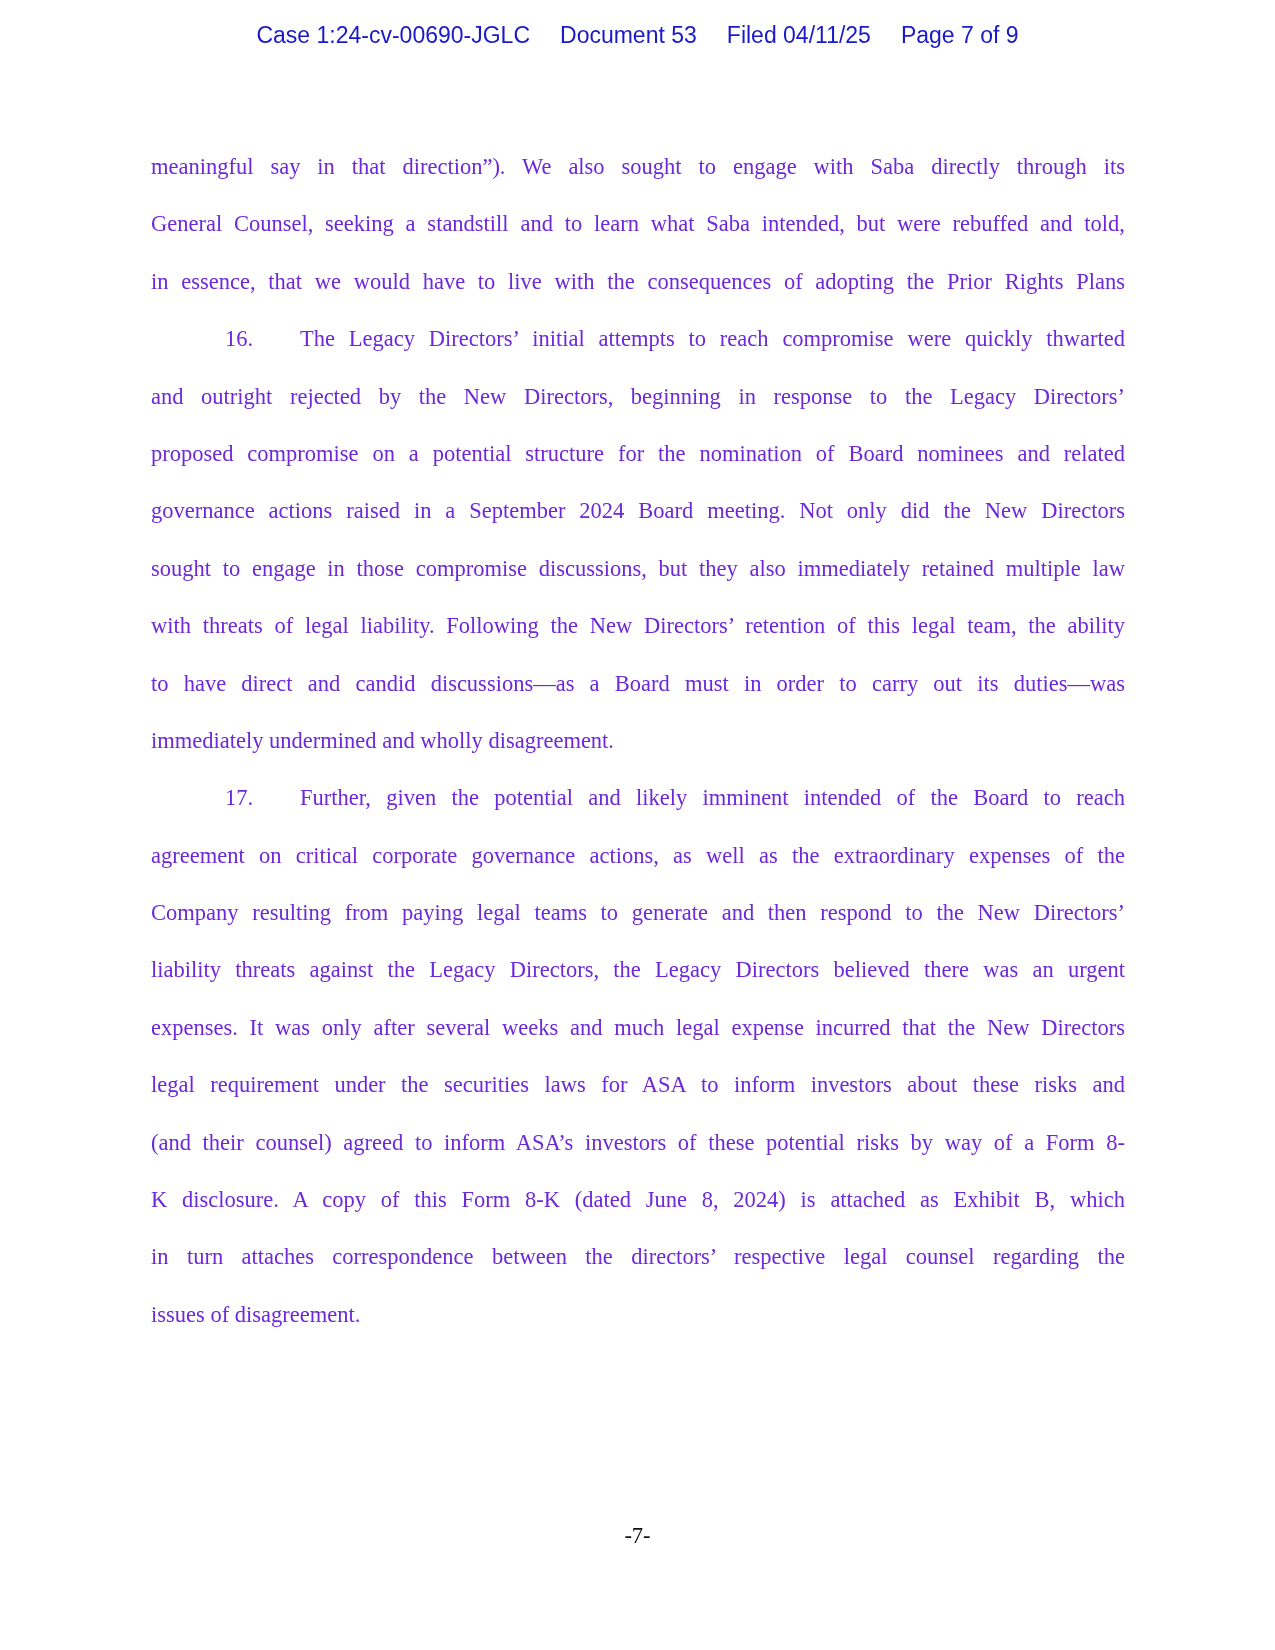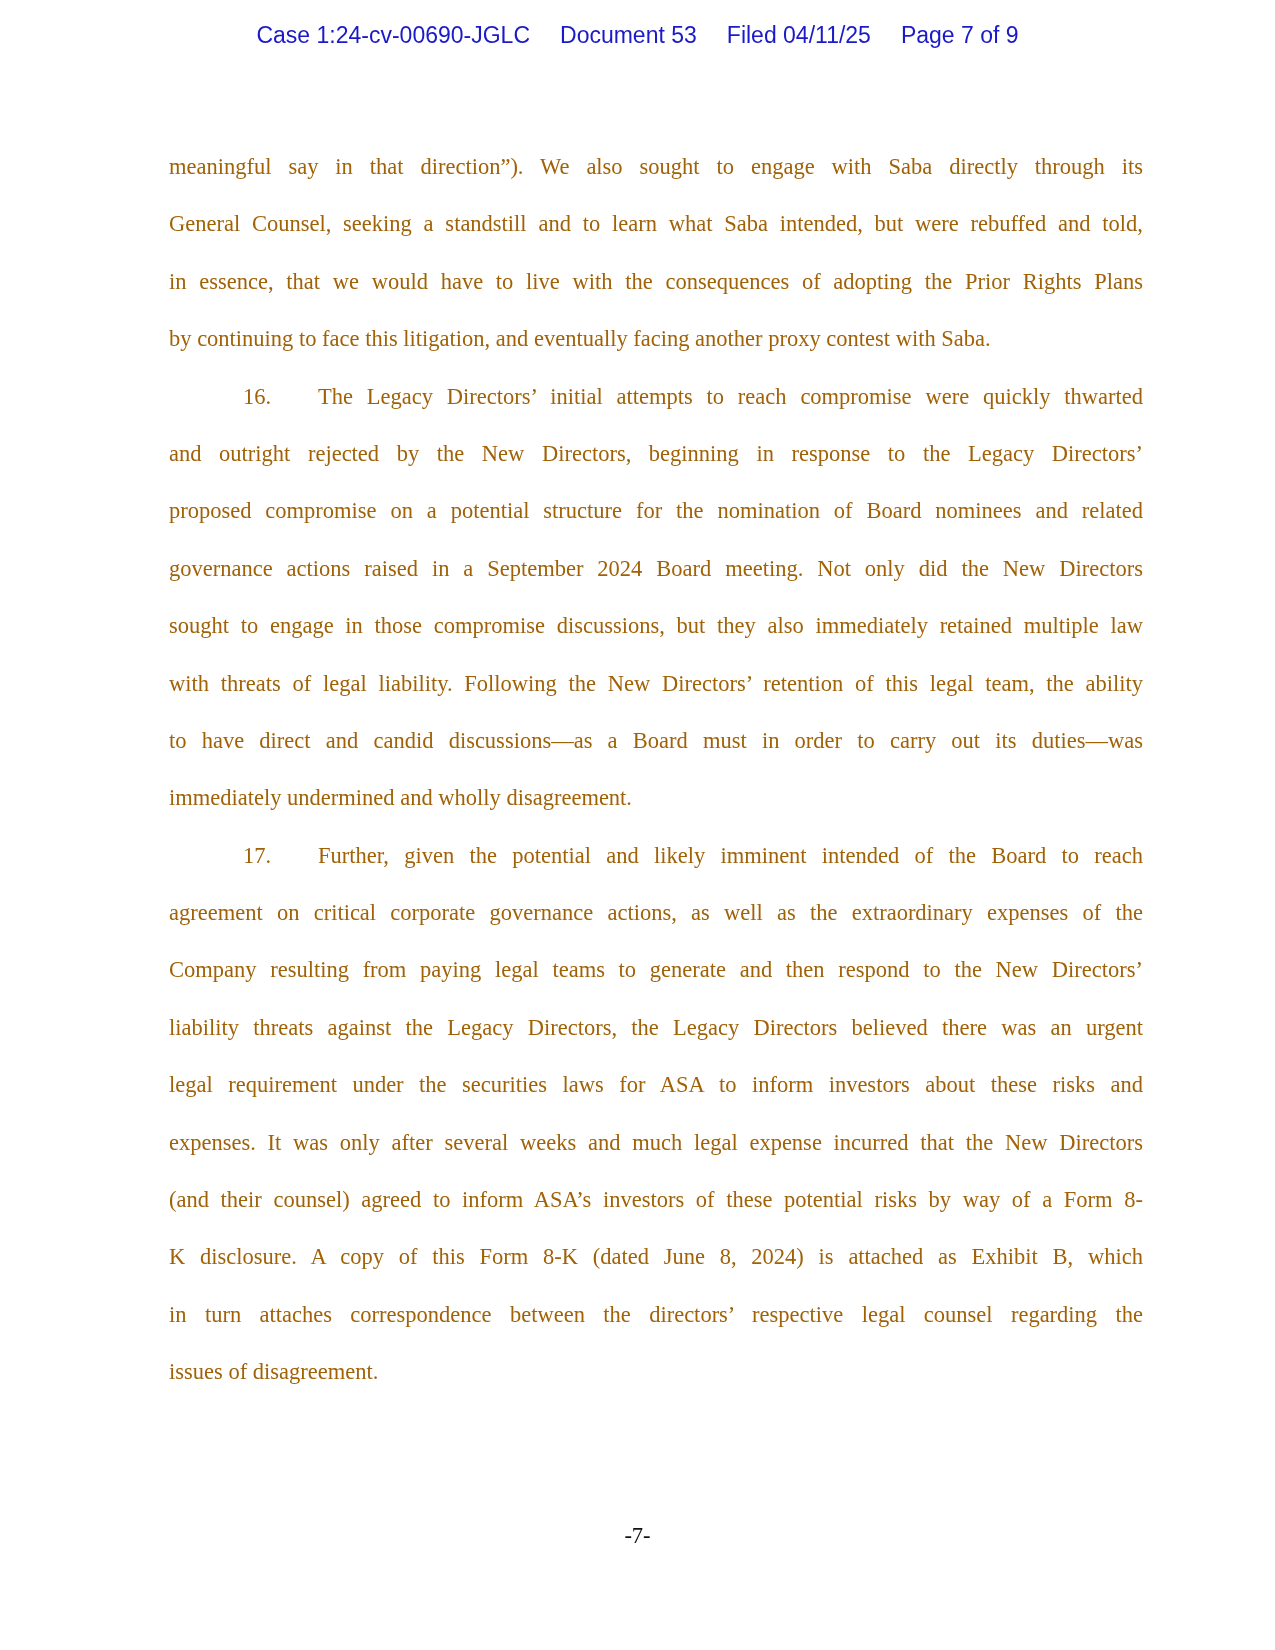--- a/index.html
+++ b/index.html
@@ -6,23 +6,23 @@
   body { width: 1275px; height: 1650px; position: relative; overflow: hidden; }
   .header {
     position: absolute; top: 22px; left: 0; width: 1275px;
     text-align: center;
     font-family: "Liberation Sans", sans-serif;
     font-size: 23px; color: #1a1ac8;
     white-space: pre;
   }
   .header span { margin: 16px 15px; }
   .body-text {
-    position: absolute; top: 138px; left: 169px; width: 974px;
+    position: absolute; top: 138px; left: 151px; width: 974px;
     font-family: "Liberation Serif", serif;
-    font-size: 22.5px; line-height: 57.4px; color: #a16207;
+    font-size: 22.5px; line-height: 57.4px; color: #6d28d9;
   }
   .line {
     display: block; height: 57.4px; white-space: nowrap;
     text-align: justify; text-align-last: justify;
   }
   .line.last { text-align-last: left; }
   .indent { padding-left: 74px; }
   .para-num { display: inline-block; width: 75px; }
   .footer {
     position: absolute; top: 1523px; left: 0; width: 1275px;
@@ -34,41 +34,40 @@
 <body>
 
 <div class="header"><span>Case 1:24-cv-00690-JGLC</span><span>Document 53</span><span>Filed 04/11/25</span><span>Page 7 of 9</span></div>
 
 <div class="body-text">
 
   <div>
     <span class="line">meaningful say in that direction”).  We also sought to engage with Saba directly through its</span>
     <span class="line">General Counsel, seeking a standstill and to learn what Saba intended, but were rebuffed and told,</span>
     <span class="line">in essence, that we would have to live with the consequences of adopting the Prior Rights Plans</span>
-    <span class="line last">by continuing to face this litigation, and eventually facing another proxy contest with Saba.</span>
   </div>
 
   <div>
     <span class="line indent"><span class="para-num">16.</span><span>The Legacy Directors’ initial attempts to reach compromise were quickly thwarted</span></span>
     <span class="line">and outright rejected by the New Directors, beginning in response to the Legacy Directors’</span>
     <span class="line">proposed compromise on a potential structure for the nomination of Board nominees and related</span>
     <span class="line">governance actions raised in a September 2024 Board meeting.  Not only did the New Directors</span>
     <span class="line">sought to engage in those compromise discussions, but they also immediately retained multiple law</span>
     <span class="line">with threats of legal liability.  Following the New Directors’ retention of this legal team, the ability</span>
     <span class="line">to have direct and candid discussions—as a Board must in order to carry out its duties—was</span>
     <span class="line last">immediately undermined and wholly disagreement.</span>
   </div>
 
   <div>
     <span class="line indent"><span class="para-num">17.</span><span>Further, given the potential and likely imminent intended of the Board to reach</span></span>
     <span class="line">agreement on critical corporate governance actions, as well as the extraordinary expenses of the</span>
     <span class="line">Company resulting from paying legal teams to generate and then respond to the New Directors’</span>
     <span class="line">liability threats against the Legacy Directors, the Legacy Directors believed there was an urgent</span>
+    <span class="line">expenses.  It was only after several weeks and much legal expense incurred that the New Directors</span>
     <span class="line">legal requirement under the securities laws for ASA to inform investors about these risks and</span>
-    <span class="line">expenses.  It was only after several weeks and much legal expense incurred that the New Directors</span>
     <span class="line">(and their counsel) agreed to inform ASA’s investors of these potential risks by way of a Form 8-</span>
     <span class="line">K disclosure.  A copy of this Form 8-K (dated June 8, 2024) is attached as Exhibit B, which</span>
     <span class="line">in turn attaches correspondence between the directors’ respective legal counsel regarding the</span>
     <span class="line last">issues of disagreement.</span>
   </div>
 </div>
 
 <div class="footer">-7-</div>
 
 </body></html>

